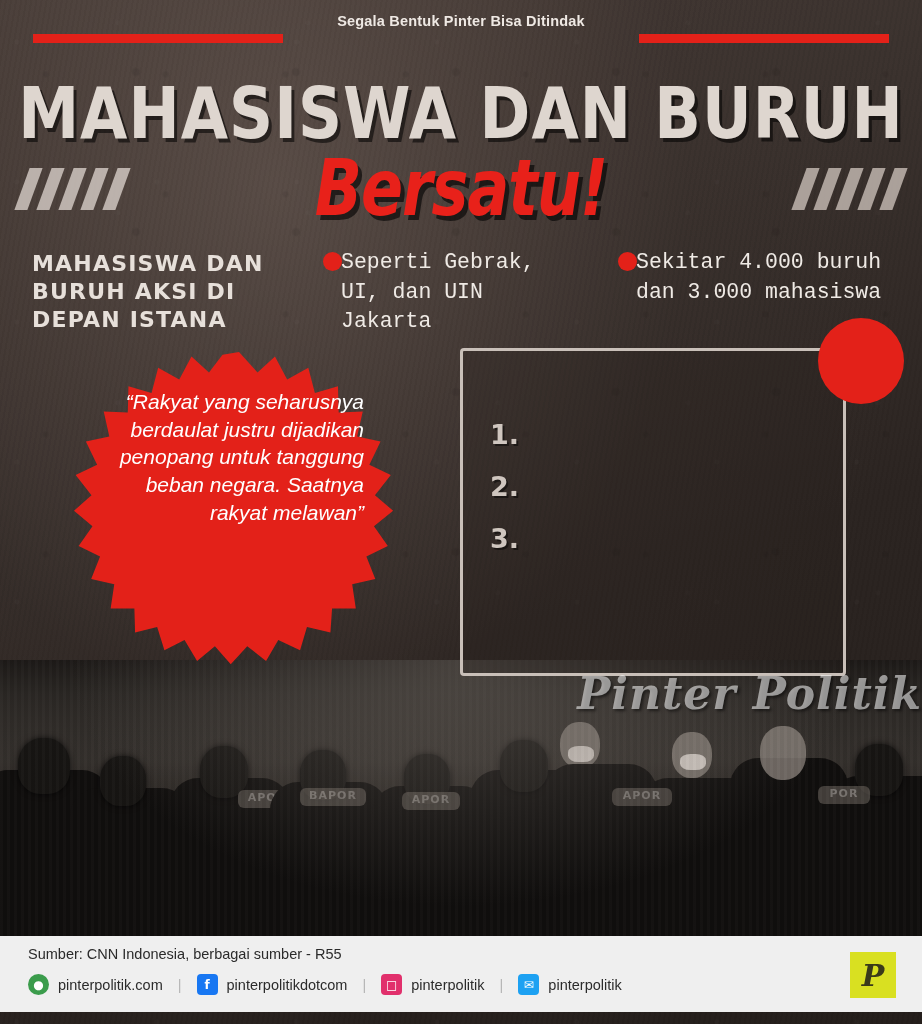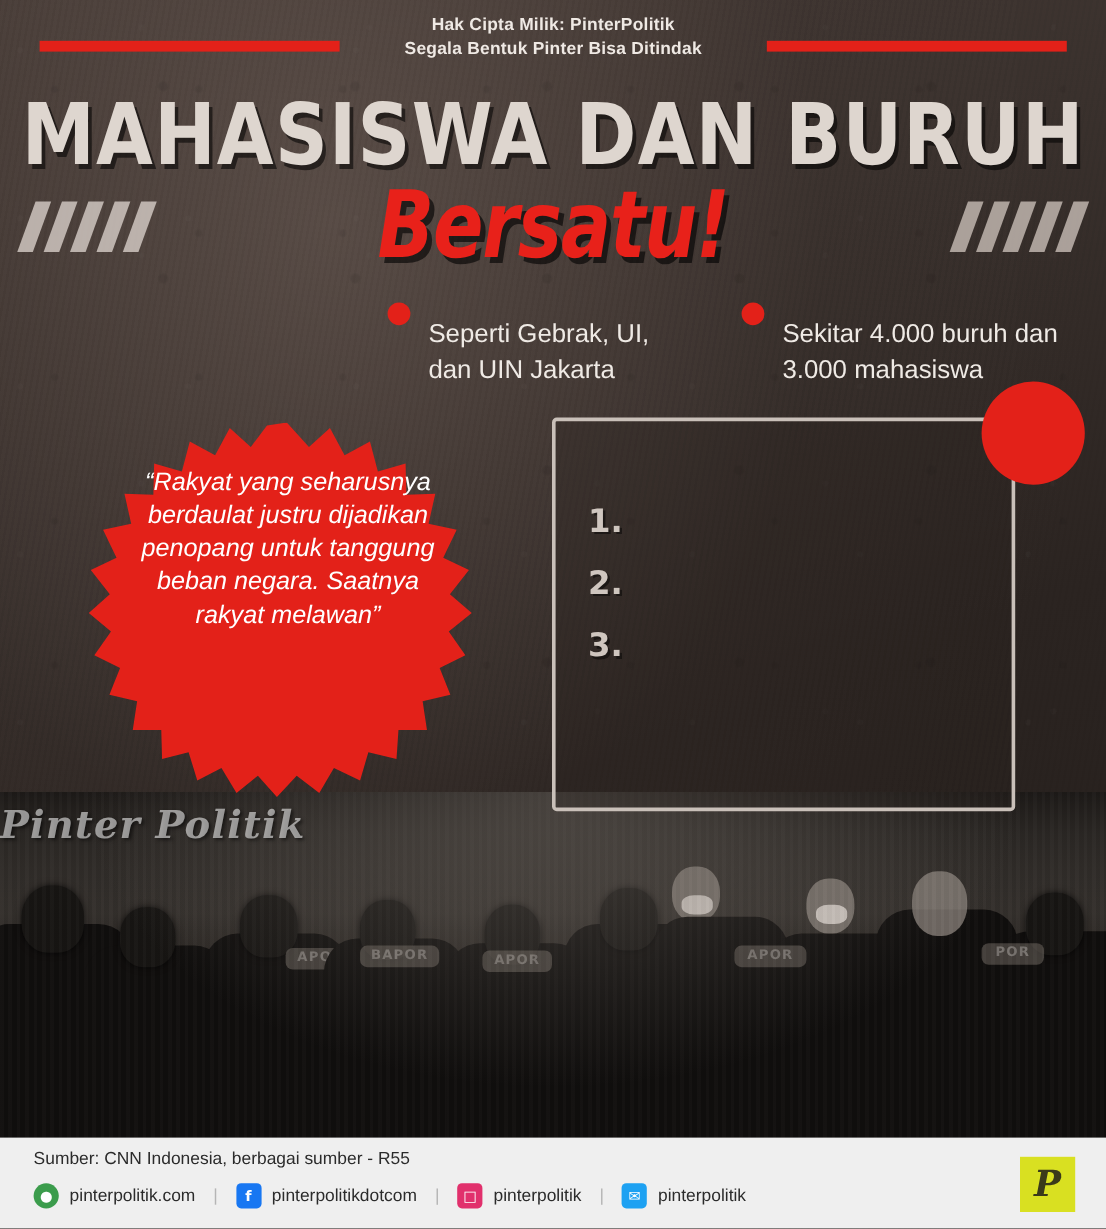--- a/index.html
+++ b/index.html
@@ -140,21 +140,21 @@
   .bullet-col.b { left: 620px; width: 300px; }
   .dot {
     position: absolute;
     left: -2px;
     top: 4px;
     width: 19px;
     height: 19px;
     border-radius: 50%;
     background: #e32119;
   }
-  .bullet-col p { margin: 16px; padding-left: 16px; }
+  .bullet-col p { margin: 0; padding-left: 16px; font-family: Liberation Mono, monospace; }
 
   
   .burst-wrap {
     position: absolute;
     left: 74px;
     top: 352px;
     width: 330px;
     height: 330px;
     z-index: 7;
   }
@@ -169,21 +169,21 @@
       47.5% 94.6%, 42.7% 89.2%, 37.3% 93.6%, 33.5% 87.3%, 27.4% 90.4%, 25.2% 83.3%, 18.5% 85%, 18.3% 77.7%, 11.1% 77.7%,
       12.2% 70.4%, 5.2% 68.8%, 7.9% 62%, 1.4% 58.8%, 5.6% 52.8%, 0% 48.1%, 5.3% 43.4%, 0.5% 37.3%, 7% 34.2%, 3.6% 27.1%,
       10.7% 25.6%, 9% 18%, 16.3% 18.3%, 16.5% 10.4%, 23.5% 12.4%, 25.5% 4.8%, 31.9% 8.3%, 35.6% 1.4%, 40.9% 6.2%, 45% 0.8%
     );
   }
   .quote-text {
     position: absolute;
     left: 42px;
     top: 36px;
     width: 248px;
-    text-align: center;
+    text-align: right;
     color: #ffffff;
     font-size: 21px;
     font-style: italic;
     line-height: 1.32;
     font-family: "Liberation Sans", sans-serif;
   }
   .quote-attr {
     position: absolute;
     left: 42px;
     top: 204px;
@@ -258,25 +258,25 @@
     background: #e32119;
     z-index: 6;
   }
 
   
   .watermark {
     position: absolute;
     left: 0;
     top: 668px;
     width: 100%;
-    text-align: left;
+    text-align: right;
     font-family: "DejaVu Serif", serif;
     font-style: italic;
     font-weight: bold;
-    font-size: 32px;
+    font-size: 44px;
     color: rgba(255,255,255,0.55);
     letter-spacing: 1px;
     z-index: 9;
     text-shadow: 2px 2px 3px rgba(0,0,0,.5);
   }
 
   
   .crowd {
     position: absolute;
     left: 0;
@@ -331,21 +331,21 @@
     background:
       radial-gradient(ellipse at 50% 0%, rgba(120,112,105,0.45) 0%, rgba(0,0,0,0) 60%),
       repeating-linear-gradient(90deg, rgba(255,255,255,0.02) 0 3px, rgba(0,0,0,0.03) 3px 7px);
     pointer-events: none;
   }
 
   
   .footer {
     position: absolute;
     left: 0;
-    bottom: 0;
+    bottom: 12px;
     width: 922px;
     height: 76px;
     background: #efefef;
     z-index: 10;
   }
   .source {
     position: absolute;
     left: 28px;
     top: 10px;
     font-size: 14.5px;
@@ -402,41 +402,41 @@
 </head>
 <body>
 
 <div class="infographic">
 
   <div class="grunge"></div>
 
   <div class="cr-bar left"></div>
   <div class="cr-bar right"></div>
   <div class="copyright">
-    <div>Hak Cipta Milik: PinterPolitik</div>
     <div>Segala Bentuk Pinter Bisa Ditindak</div>
   </div>
 
   <div class="headline-1">MAHASISWA DAN BURUH</div>
   <div class="slashes left">
     <i></i>
       <i></i>
       <i></i>
       <i></i>
       <i></i>
   </div>
   <div class="slashes right">
     <i></i>
       <i></i>
       <i></i>
       <i></i>
       <i></i>
   </div>
   <div class="headline-2">Bersatu!</div>
 
+  <div class="subhead-left">MAHASISWA DAN BURUH AKSI DI DEPAN ISTANA</div>
 
   <div class="bullet-col a">
     <span class="dot"></span>
     <p>Seperti Gebrak, UI, dan UIN Jakarta</p>
   </div>
   <div class="bullet-col b">
     <span class="dot"></span>
     <p>Sekitar 4.000 buruh dan 3.000 mahasiswa</p>
   </div>
 

